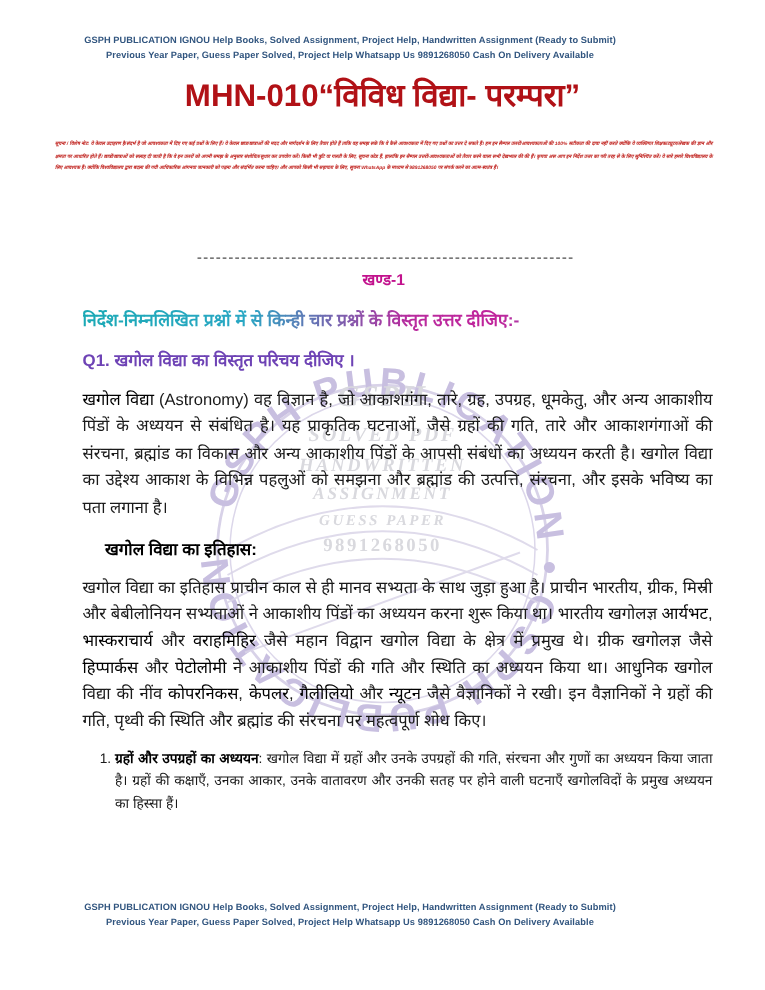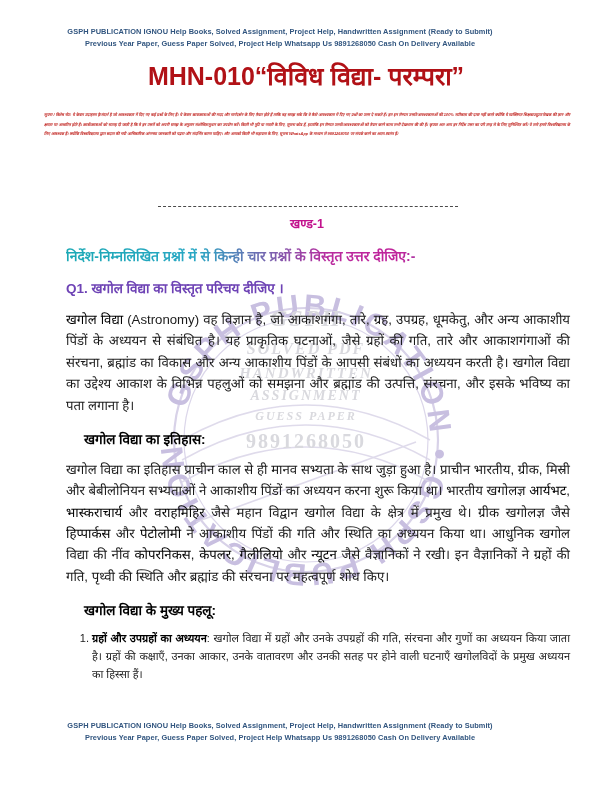--- a/index.html
+++ b/index.html
@@ -49,21 +49,21 @@
     font-style: italic;
     letter-spacing: 2px;
     color: #d9d9de;
     font-weight: bold;
   }
   .wm-l1 { font-size: 24px; }
   .wm-l2 { font-size: 16px; }
   .wm-l3 { font-size: 15px; }
   .wm-l4 { font-size: 14px; }
   .wm-l5 { font-size: 12px; }
-  .wm-l6 { font-size: 20px; font-style: normal !important; }
+  .wm-l6 { font-size: 15px; font-style: normal !important; }
 
   
   .hdr, .ftr {
     position: absolute;
     left: 0;
     width: 560px;
     text-align: center;
     z-index: 3;
   }
   .hdr { top: 26px; }
@@ -225,21 +225,20 @@
     <div class="nirdesh">निर्देश-निम्नलिखित प्रश्नों में से किन्ही चार प्रश्नों के विस्तृत उत्तर दीजिए:-</div>
 
     <div class="qline">Q1. खगोल विद्या का विस्तृत परिचय दीजिए ।</div>
 
     <p class="para"><b>खगोल विद्या</b><span> (Astronomy) वह विज्ञान है, जो आकाशगंगा, तारे, ग्रह, उपग्रह, धूमकेतु, और अन्य आकाशीय पिंडों के अध्ययन से संबंधित है। यह प्राकृतिक घटनाओं, जैसे ग्रहों की गति, तारे और आकाशगंगाओं की संरचना, ब्रह्मांड का विकास और अन्य आकाशीय पिंडों के आपसी संबंधों का अध्ययन करती है। खगोल विद्या का उद्देश्य आकाश के विभिन्न पहलुओं को समझना और ब्रह्मांड की उत्पत्ति, संरचना, और इसके भविष्य का पता लगाना है।</span></p>
 
     <div class="sub-head">खगोल विद्या का इतिहास:</div>
 
     <p class="para"><span>खगोल विद्या का इतिहास प्राचीन काल से ही मानव सभ्यता के साथ जुड़ा हुआ है। प्राचीन भारतीय, ग्रीक, मिस्री और बेबीलोनियन सभ्यताओं ने आकाशीय पिंडों का अध्ययन करना शुरू किया था। भारतीय खगोलज्ञ </span><b>आर्यभट</b>, <b>भास्कराचार्य</b> और <b>वराहमिहिर</b><span> जैसे महान विद्वान खगोल विद्या के क्षेत्र में प्रमुख थे। ग्रीक खगोलज्ञ जैसे </span><b>हिप्पार्कस</b> और <b>पेटोलोमी</b><span> ने आकाशीय पिंडों की गति और स्थिति का अध्ययन किया था। आधुनिक खगोल विद्या की नींव </span><b>कोपरनिकस</b>, <b>केपलर</b>, <b>गैलीलियो</b> और <b>न्यूटन</b><span> जैसे वैज्ञानिकों ने रखी। इन वैज्ञानिकों ने ग्रहों की गति, पृथ्वी की स्थिति और ब्रह्मांड की संरचना पर महत्वपूर्ण शोध किए।</span></p>
 
-    <div class="sub-head">खगोल विद्या के मुख्य पहलू:</div>
 
     <ol class="olist">
       <li><b>ग्रहों और उपग्रहों का अध्ययन</b><span>: खगोल विद्या में ग्रहों और उनके उपग्रहों की गति, संरचना और गुणों का अध्ययन किया जाता है। ग्रहों की कक्षाएँ, उनका आकार, उनके वातावरण और उनकी सतह पर होने वाली घटनाएँ खगोलविदों के प्रमुख अध्ययन का हिस्सा हैं।</span></li>
     </ol>
 
   </div>
 
   <div class="ftr">
     <div>GSPH PUBLICATION IGNOU Help Books, Solved Assignment, Project Help, Handwritten Assignment (Ready to Submit)</div>
     <div>Previous Year Paper, Guess Paper Solved, Project Help Whatsapp Us 9891268050 Cash On Delivery Available</div>

